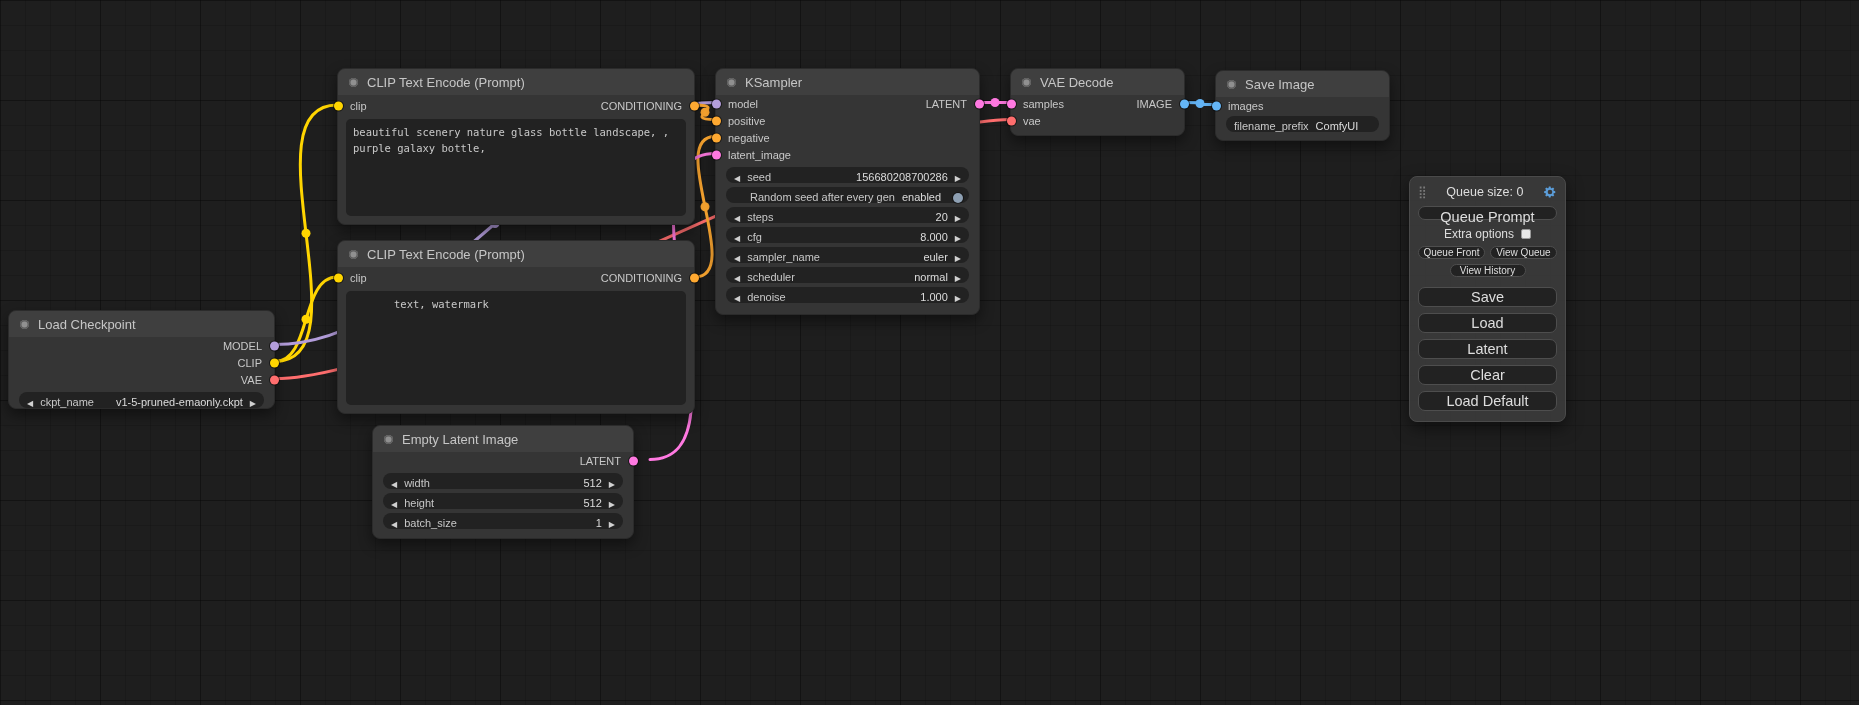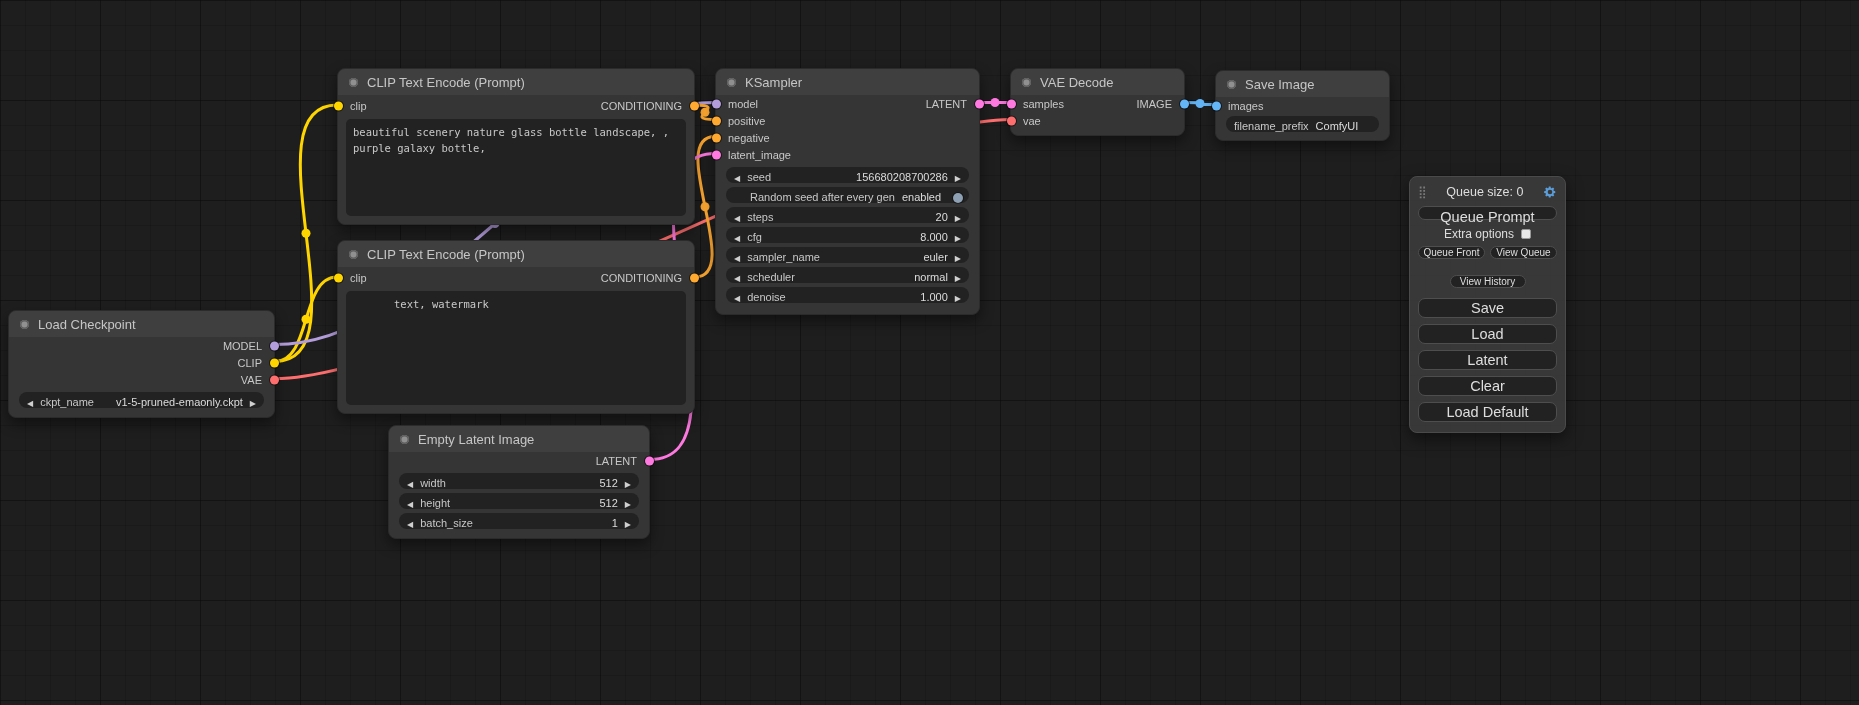--- a/index.html
+++ b/index.html
@@ -49,21 +49,21 @@
   .qp-header{display:flex;align-items:center;height:18px;color:#dedede;font-size:12.5px;}
   .drag-handle{color:#7a7a7a;font-size:12px;line-height:1;cursor:grab;}
   .qp-title{flex:1;text-align:center;}
   .qp-btn{display:block;box-sizing:border-box;width:100%;background:#222;
     border:1px solid #4e4e4e;border-radius:7px;color:#dedede;text-align:center;cursor:pointer;}
   .qp-prompt{height:14px;line-height:21px;font-size:14.5px;margin:5px 0 7px;}
   .qp-extra{display:flex;align-items:center;justify-content:center;gap:7px;
     color:#dedede;font-size:12px;margin:1px 0 5px;}
   .qp-checkbox{width:10px;height:10px;background:#e8e8e8;border-radius:2px;
     border:1px solid #9a9a9a;box-sizing:border-box;cursor:pointer;}
-  .qp-small-row{display:flex;gap:5px;margin-bottom:16px;}
+  .qp-small-row{display:flex;gap:5px;margin-bottom:5px;}
   .qp-small{height:13px;line-height:11px;font-size:10px;border-radius:7px;flex:1;}
   .qp-history{width:76px;margin:0 auto 10px;height:13px;line-height:11px;font-size:10px;border-radius:7px;}
   .qp-big{height:20px;line-height:18px;font-size:14.5px;margin-top:6px;}
 </style>
 </head>
 <body>
 
 <svg id="wires">
     <path d="M275,361.5 C367.36038450006583,361.5 244.63961549993417,105 337,105" stroke="#FFD500" stroke-width="3" fill="none" stroke-linecap="round"></path>
     <circle cx="306" cy="233.25" r="4.5" fill="#FFD500"></circle>
@@ -78,21 +78,21 @@
     <path d="M695,277 C744.6707220100534,277 665.3292779899466,136.5 715,136.5" stroke="#FFA931" stroke-width="3" fill="none" stroke-linecap="round"></path>
     <circle cx="705" cy="206.75" r="4.5" fill="#FFA931"></circle>
     <path d="M650,459.5 C759.4895999627362,459.5 605.5104000372638,153.5 715,153.5" stroke="#FF79E1" stroke-width="3" fill="none" stroke-linecap="round"></path>
     <circle cx="682.5" cy="306.5" r="4.5" fill="#FF79E1"></circle>
     <path d="M980,102.5 C1015,102.5 975,102.5 1010,102.5" stroke="#FF79E1" stroke-width="3" fill="none" stroke-linecap="round"></path>
     <circle cx="995" cy="102.5" r="4.5" fill="#FF79E1"></circle>
     <path d="M1185,102.5 C1220,102.5 1180,104.5 1215,104.5" stroke="#64B5F6" stroke-width="3" fill="none" stroke-linecap="round"></path>
     <circle cx="1200" cy="103.5" r="4.5" fill="#64B5F6"></circle>
   </svg>
 
-<div class="node" style="left:8px;top:310px;width:267px;padding-bottom:9px;">
+<div class="node" style="left:8px;top:310px;width:267px;">
   <div class="node-title">
     <span class="collapse-dot"></span>
     <span>Load Checkpoint</span>
   </div>
   <div class="slot-row only-out">
     <span class="out-label">MODEL</span>
     <span class="dot out" style="background: rgb(179, 157, 219);"></span>
   </div>
   <div class="slot-row only-out">
     <span class="out-label">CLIP</span>
@@ -133,21 +133,21 @@
   </div>
   <div class="slot-row tall between">
     <span class="dot in" style="background: rgb(255, 213, 0);"></span>
     <span>clip</span>
     <span>CONDITIONING</span>
     <span class="dot out" style="background: rgb(255, 169, 49);"></span>
   </div>
   <div class="prompt-box" style="height:114px;padding-left:48px;">text, watermark</div>
 </div>
 
-<div class="node" style="left:388px;top:425px;width:262px;padding-bottom:9px;">
+<div class="node" style="left:372px;top:425px;width:262px;padding-bottom:9px;">
   <div class="node-title">
     <span class="collapse-dot"></span>
     <span>Empty Latent Image</span>
   </div>
   <div class="slot-row only-out">
     <span class="out-label">LATENT</span>
     <span class="dot out" style="background: rgb(255, 121, 225);"></span>
   </div>
   <div class="widgets">
     <div class="widget">

